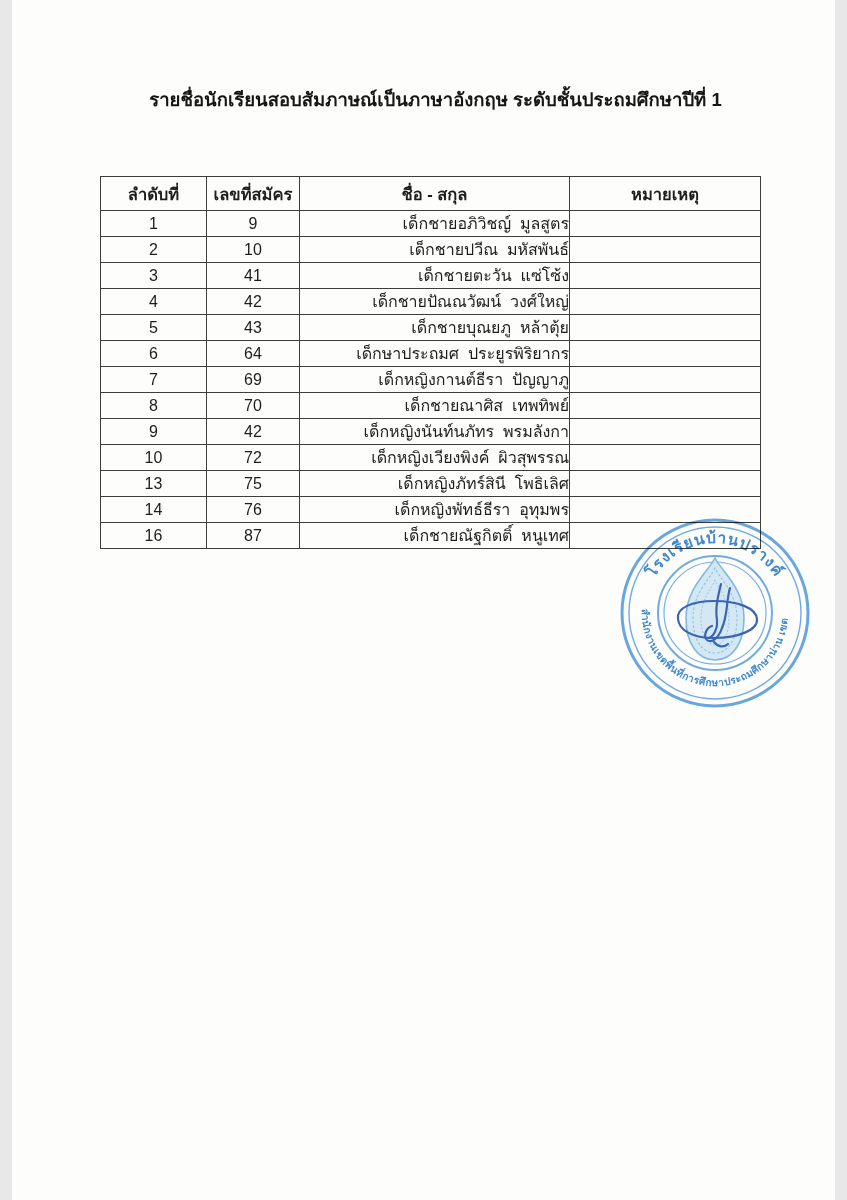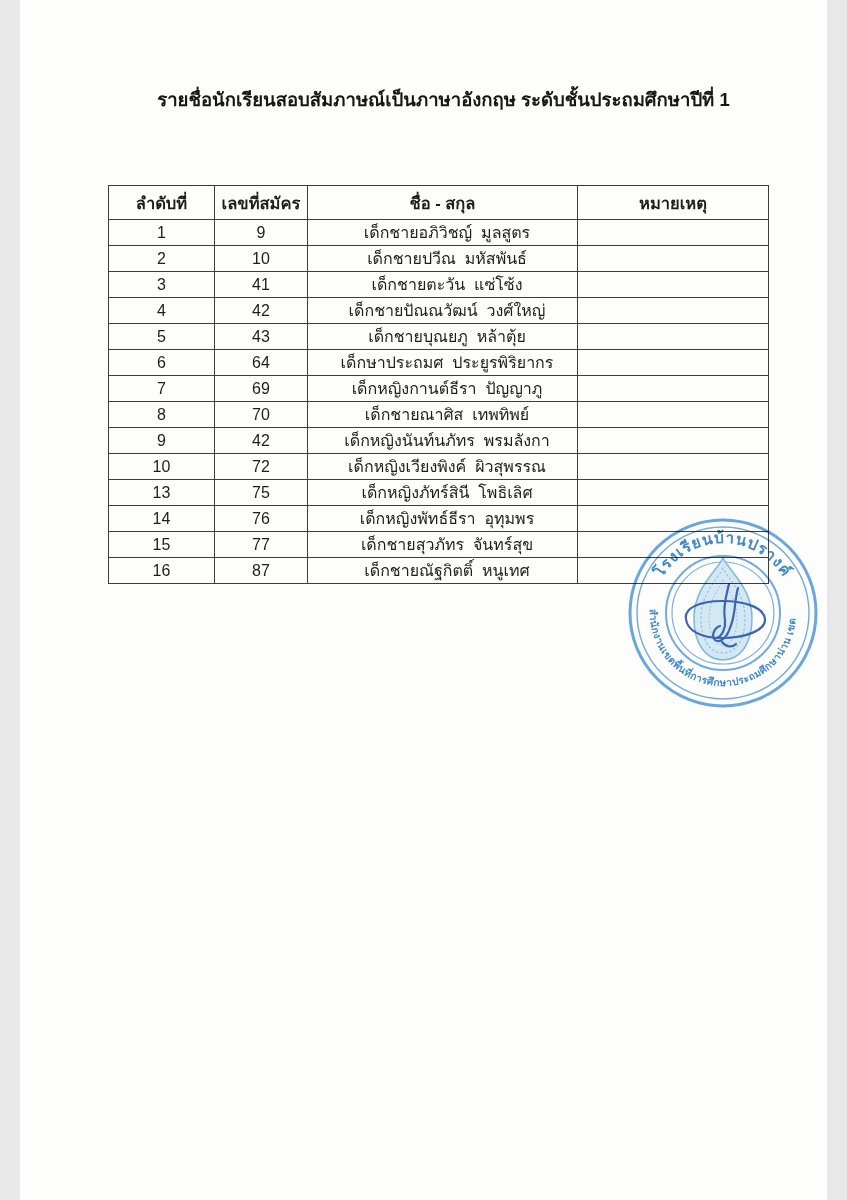--- a/index.html
+++ b/index.html
@@ -4,34 +4,35 @@
 <style>
   html,body{margin:0;padding:0;background:#e8e8e8;}
   .page{
     position:relative;
     width:807px;height:1200px;
     background:#fdfdfc;
     font-family:"Liberation Sans","DejaVu Sans",sans-serif;
     color:#1c1c1c;
     overflow:hidden;
     margin:0 auto;
+    padding-left:16px;
   }
   .title-block{
     position:absolute;
     top:84px;left:0;
     width:847px;
     text-align:center;
     font-weight:bold;
     font-size:18.5px;
     line-height:31px;
     color:#161616;
   }
   .doc-table{
     position:absolute;
-    left:88px;top:185px;
+    left:88px;top:176px;
     width:660px;
     border-collapse:collapse;
     table-layout:fixed;
   }
   .doc-table col.c1{width:106px;}
   .doc-table col.c2{width:93px;}
   .doc-table col.c3{width:270px;}
   .doc-table col.c4{width:191px;}
   .doc-table th,.doc-table td{
     border:1.5px solid #3d3d3d;
@@ -46,21 +47,21 @@
     font-weight:bold;
     text-align:center;
     vertical-align:middle;
   }
   .doc-table td{
     height:24.5px;
     text-align:center;
     vertical-align:middle;
   }
   .doc-table td.name{
-    text-align:center;
+    text-align:right;
     padding-left:9px;
     white-space:pre;
   }
   .stamp{
     position:absolute;
     left:606px;top:516px;
     width:194px;height:194px;
     mix-blend-mode:multiply;
     opacity:0.92;
     pointer-events:none;
@@ -157,26 +158,20 @@
         <td class="name">เด็กหญิงภัทร์สินี  โพธิเลิศ</td>
         <td></td>
       </tr>
       <tr>
         <td>14</td>
         <td>76</td>
         <td class="name">เด็กหญิงพัทธ์ธีรา  อุทุมพร</td>
         <td></td>
       </tr>
       <tr>
-        <td>15</td>
-        <td>77</td>
-        <td class="name">เด็กชายสุวภัทร  จันทร์สุข</td>
-        <td></td>
-      </tr>
-      <tr>
         <td>16</td>
         <td>87</td>
         <td class="name">เด็กชายณัฐกิตติ์  หนูเทศ</td>
         <td></td>
       </tr>
     </tbody>
   </table>
 
   <svg class="stamp" viewBox="0 0 194 194" xmlns="http://www.w3.org/2000/svg">
     <defs>

